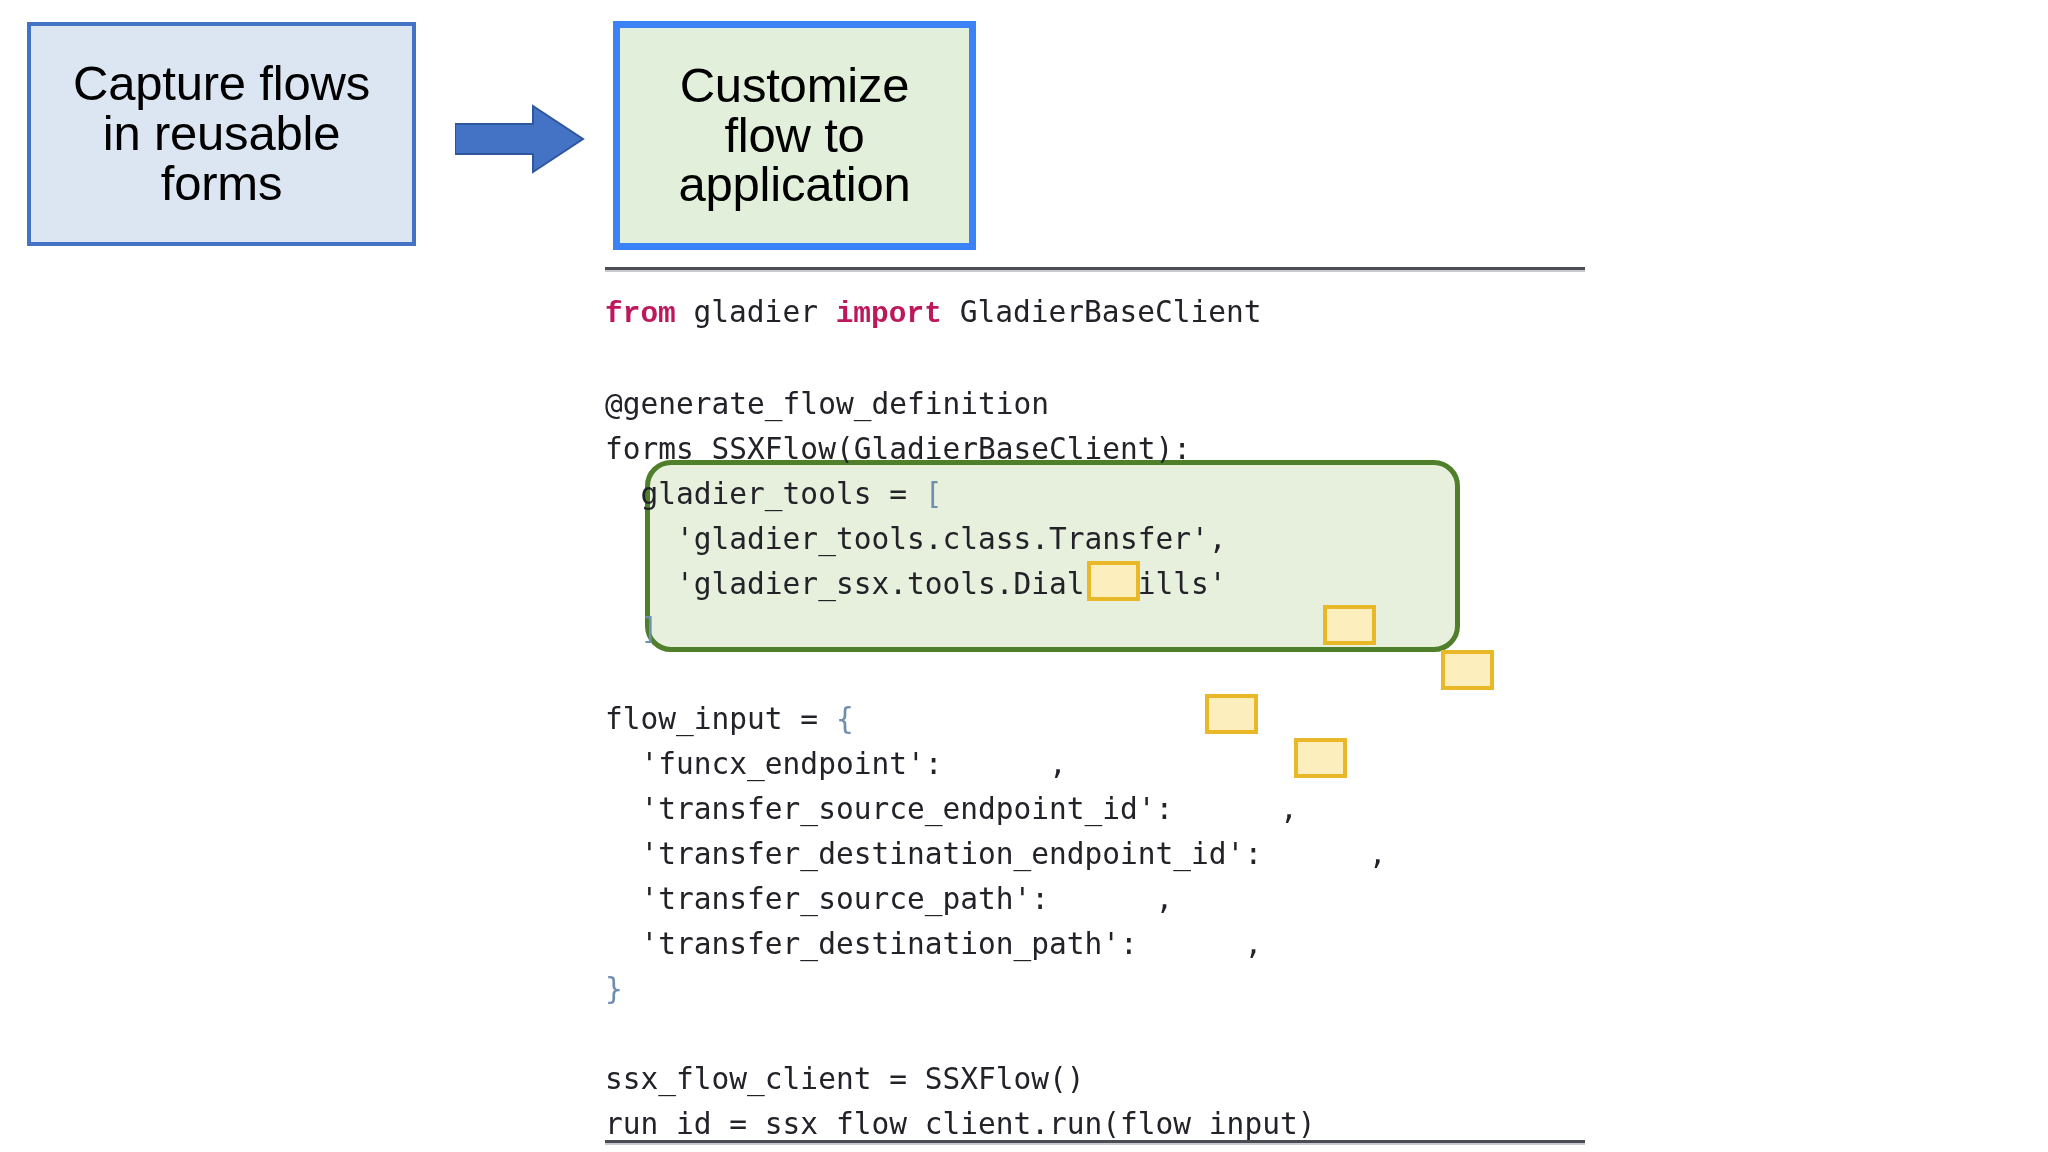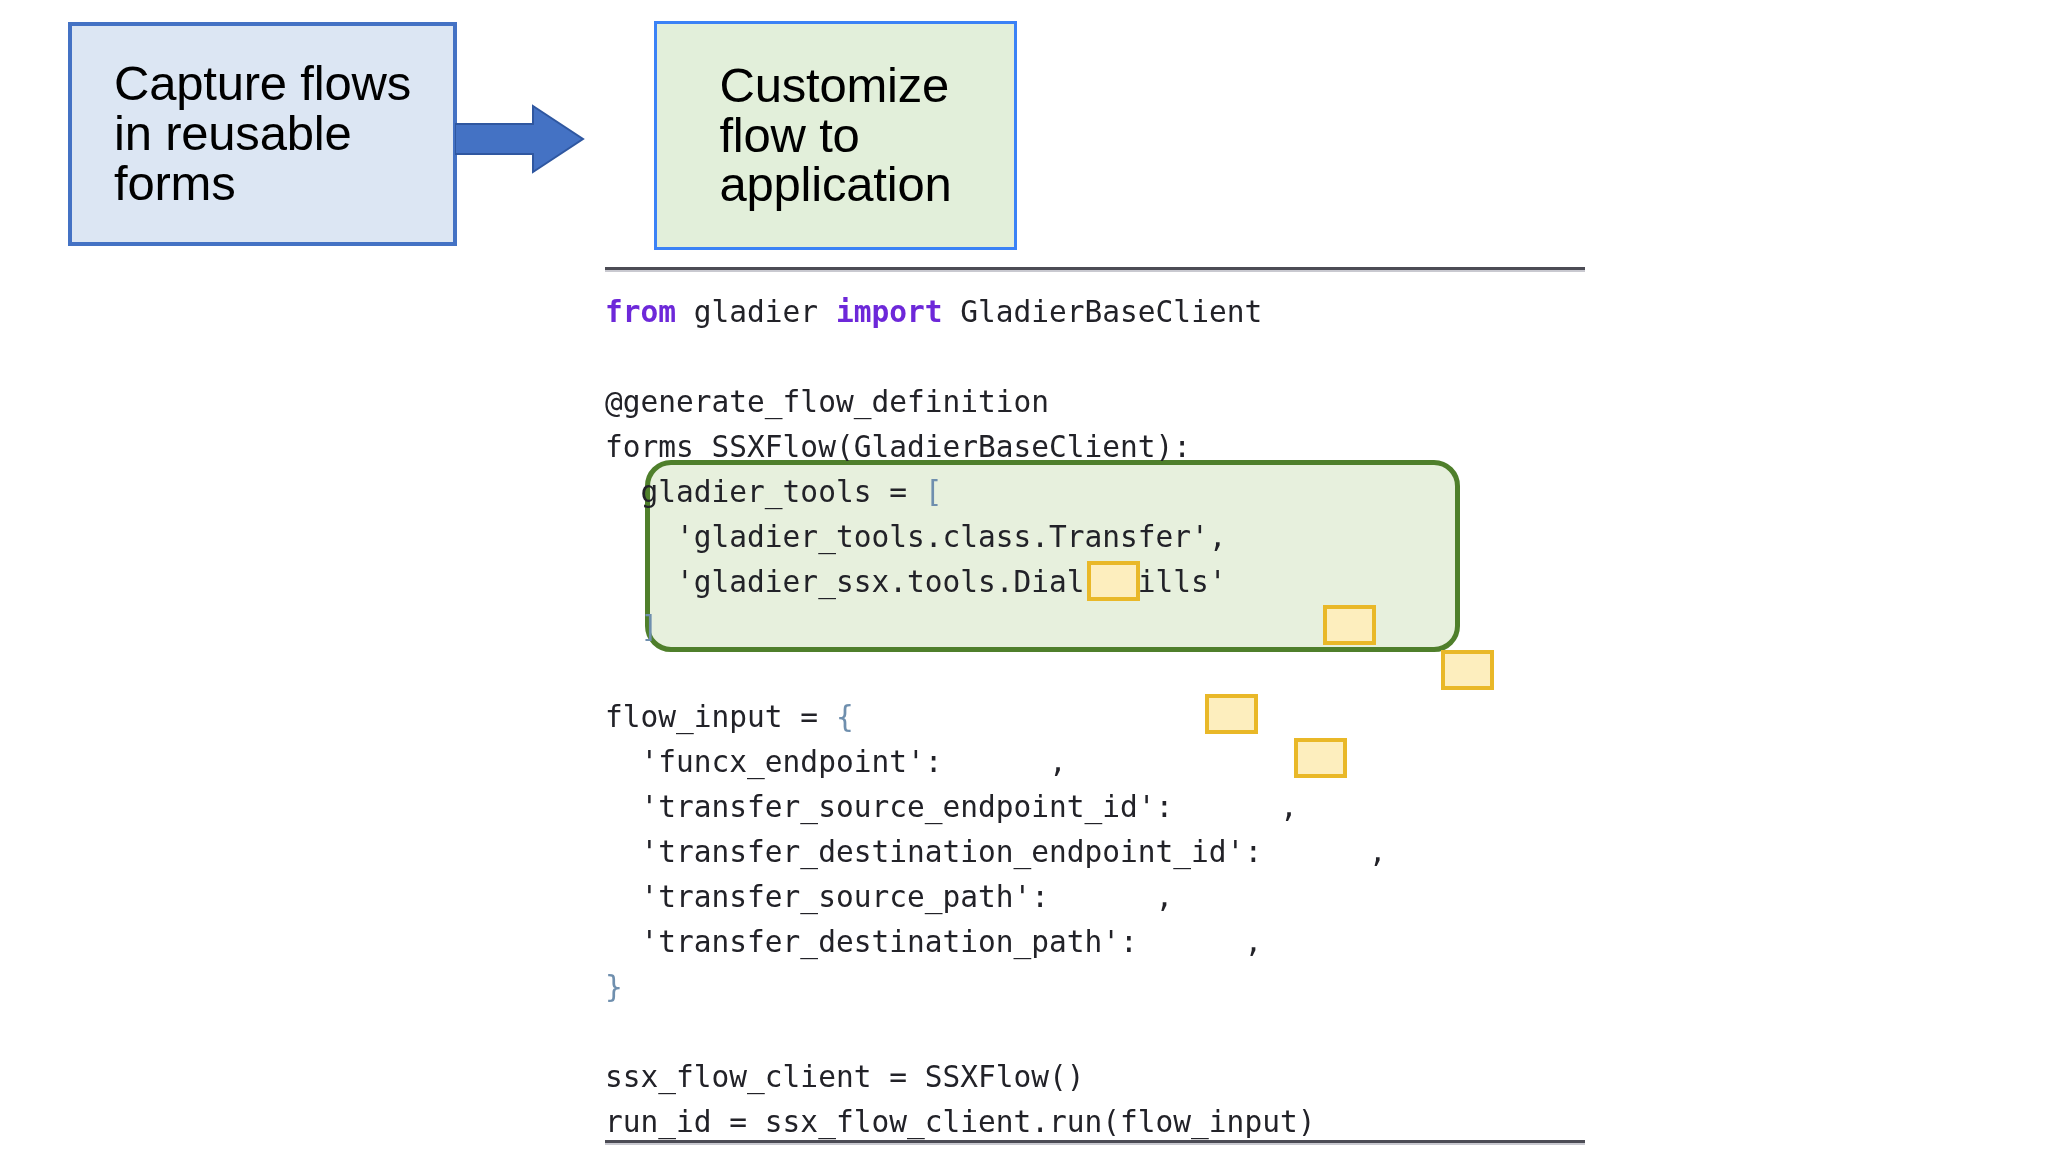--- a/index.html
+++ b/index.html
@@ -16,46 +16,45 @@
     font-family: "Liberation Sans", sans-serif;
   }
 
   
   .callout {
     position: absolute;
     box-sizing: border-box;
     display: flex;
     align-items: center;
     justify-content: center;
-    text-align: left;
+    text-align: center;
     font-family: "Liberation Sans", sans-serif;
     font-size: 49px;
     line-height: 1.02;
     color: #000000;
     white-space: pre-line;
     letter-spacing: -0.2px;
-    margin-left: 41px;
   }
 
   #capture-box {
     left: 27px;
     top: 22px;
     width: 389px;
     height: 224px;
     background: #dce6f3;
     border: 4px solid #4472c4;
   }
 
   #customize-box {
     left: 613px;
     top: 21px;
     width: 363px;
     height: 229px;
     background: #e2efda;
-    border: 3px solid #3b82f6;
+    border: 7px solid #3b82f6;
   }
 
   
   #flow-arrow {
     position: absolute;
     left: 455px;
     top: 104px;
     width: 130px;
     height: 70px;
   }
@@ -87,21 +86,21 @@
     margin: 0;
     padding: 0;
     font-family: "DejaVu Sans Mono", "Liberation Mono", monospace;
     font-size: 29.5px;
     line-height: 45px;
     color: #222228;
     letter-spacing: 0px;
     white-space: pre;
   }
 
-  .kw { font-weight: bold; color: #6d28d9; }
+  .kw { font-weight: bold; color: #be185d; font-family: Liberation Mono, monospace; }
   .brk { color: #6f8fae; }
 
   
   #tools-highlight {
     position: absolute;
     left: 110px;
     top: 198px;
     width: 815px;
     height: 192px;
     box-sizing: border-box;

